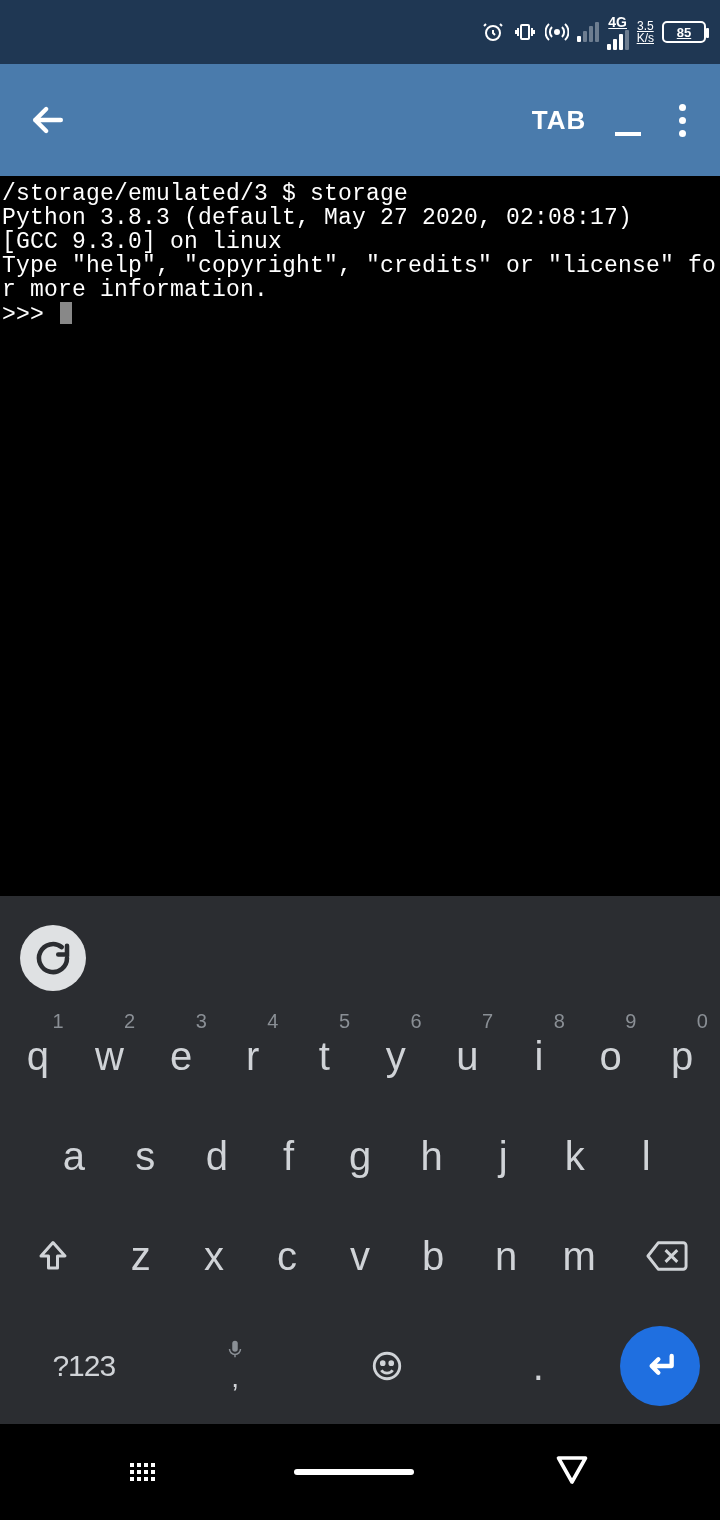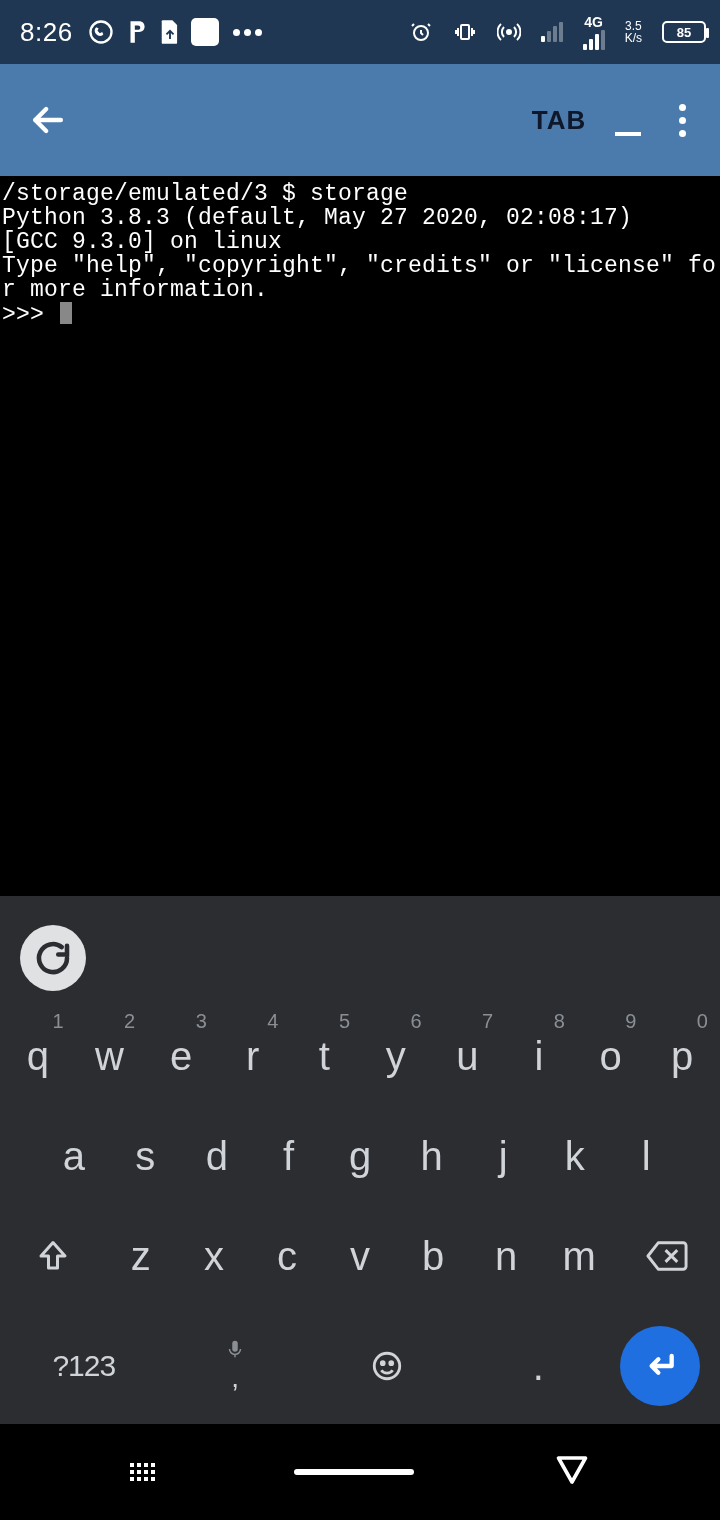--- a/index.html
+++ b/index.html
@@ -18,42 +18,42 @@
     width: 100%;
     background: #1f3753;
     color: #fff;
     display: flex;
     align-items: center;
     padding: 0 14px 0 20px;
     font-size: 24px;
     font-weight: 500;
   }
   .status-left { display: flex; align-items: center; gap: 10px; }
-  .status-right { margin-left: auto; display: flex; align-items: center; gap: 20px; }
+  .status-right { margin-left: auto; display: flex; align-items: center; gap: 8px; text-decoration: underline; }
   .status-clock { font-size: 26px; letter-spacing: 0.5px; margin-right: 4px; }
   .status-icon { display: inline-flex; align-items: center; justify-content: center; }
   .status-square { width: 28px; height: 28px; background: #fff; border-radius: 5px; }
   .status-dots { display: inline-flex; gap: 4px; margin-left: 4px; }
   .status-dot { width: 7px; height: 7px; background: #fff; border-radius: 50%; }
   .signal-bars { display: inline-flex; align-items: flex-end; gap: 2px; height: 20px; }
   .sbar { width: 4px; background: #fff; border-radius: 1px; }
   .sbar.dim { background: #6d7d90; }
   .net-badge { font-size: 14px; line-height: 1; font-weight: 600; }
   .speed-badge { font-size: 12px; line-height: 1; }
   .batt { border: 2px solid #fff; border-radius: 5px; width: 44px; height: 22px; position: relative; display:flex; align-items:center; justify-content:center; font-size:13px; font-weight:700; color:#fff; }
   .batt::after { content:''; position:absolute; right:-5px; top:5px; width:3px; height:10px; background:#fff; border-radius:1px; }
 
   
   .app-bar {
     height: 112px;
     width: 100%;
     background: #4a7bac;
     display: flex;
     align-items: center;
-    color: #0f172a;
+    color: #ffffff;
     padding: 0 8px;
   }
   .app-bar .back { width: 80px; display:flex; align-items:center; justify-content:center; }
   .app-bar .spacer { flex: 1; }
   .app-bar .btn { width: 90px; text-align:center; font-size:26px; font-weight:700; letter-spacing:1px; }
   .app-bar .min-btn { width:48px; height:48px; display:flex; align-items:flex-end; justify-content:center; }
   .app-bar .min-line { width:26px; height:4px; background:#fff; margin-bottom:8px; }
   .app-bar .more { width:60px; display:flex; flex-direction:column; align-items:center; gap:6px; }
   .app-bar .more span { width:7px; height:7px; background:#fff; border-radius:50%; }
 
@@ -157,46 +157,20 @@
     grid-template-rows:repeat(3,4px);
     gap:3px;
   }
   .nav-square-grid span { background:#fff; }
   .nav-pill { width:120px; height:6px; background:#fff; border-radius:4px; }
 </style>
 </head>
 <body>
 
 <div class="status-bar">
-  <div class="status-left">
-    <span class="status-clock">8:26</span>
-    <span class="status-icon">
-      <svg width="28" height="28" viewBox="0 0 24 24" fill="none" stroke="#fff" stroke-width="2">
-          <circle cx="12" cy="12" r="9"></circle>
-          <path d="M8 14c1 1 3 2 5 1l1-1-1-2-2 1-2-2 1-2-2-1-1 1c-1 2 0 4 1 5z" fill="#fff" stroke="none"></path>
-        </svg>
-    </span>
-    <span class="status-icon">
-      <svg width="24" height="26" viewBox="0 0 20 24" fill="#fff">
-          <path d="M4 2h8c3 0 5 2 5 5s-2 5-5 5H8v10H4V2zm4 4v4h3c1.2 0 2-0.8 2-2s-0.8-2-2-2H8z"></path>
-        </svg>
-    </span>
-    <span class="status-icon">
-      <svg width="22" height="26" viewBox="0 0 18 22" fill="#fff">
-          <path d="M3 1h8l4 4v15a1 1 0 0 1-1 1H3a1 1 0 0 1-1-1V2a1 1 0 0 1 1-1z"></path>
-          <path d="M6 13l3-3 3 3M9 10v7" stroke="#1f3753" stroke-width="1.6" fill="none"></path>
-        </svg>
-    </span>
-    <span class="status-square"></span>
-    <span class="status-dots">
-      <span class="status-dot"></span>
-        <span class="status-dot"></span>
-        <span class="status-dot"></span>
-    </span>
-  </div>
   <div class="status-right">
     <span class="status-icon">
       <svg width="24" height="24" viewBox="0 0 24 24" fill="none" stroke="#fff" stroke-width="2">
           <circle cx="12" cy="13" r="7"></circle>
           <path d="M12 10v3l2 2M5 4l-2 2M19 4l2 2"></path>
         </svg>
     </span>
     <span class="status-icon">
       <svg width="24" height="24" viewBox="0 0 24 24" fill="none" stroke="#fff" stroke-width="2">
           <rect x="8" y="5" width="8" height="14" rx="1"></rect>

